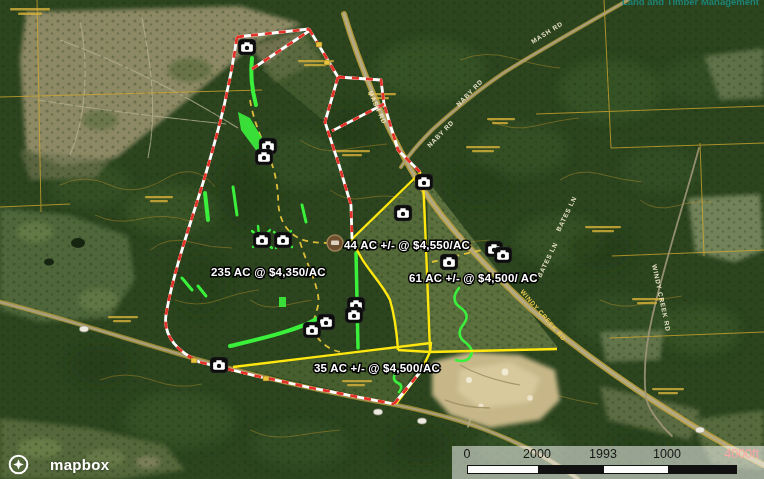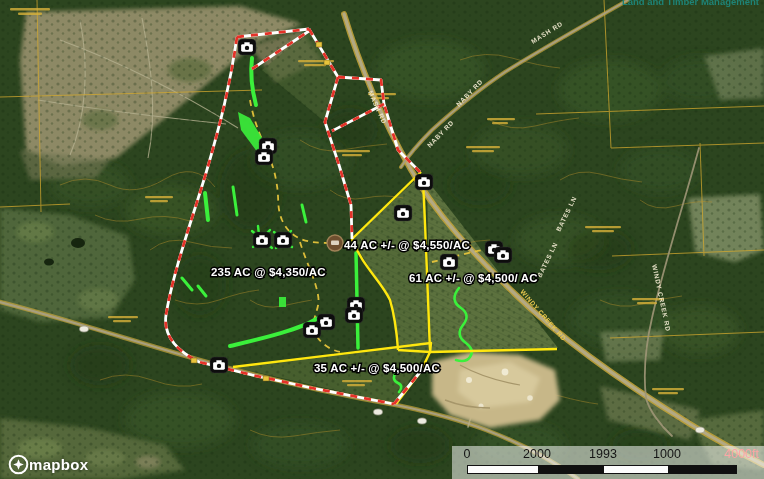--- a/index.html
+++ b/index.html
@@ -7,21 +7,21 @@
   .stage{position:absolute;inset:0;width:764px;height:479px;}
   svg{display:block;}
   
   text{font-family:"Liberation Sans",sans-serif;}
   .price-label{font-size:11.5px;font-weight:bold;fill:#ffffff;stroke:#000;stroke-width:3px;paint-order:stroke;letter-spacing:.2px;}
   .road-label{font-size:6.5px;font-weight:bold;fill:#efe8cf;letter-spacing:.8px;opacity:.95;}
   .road-label-yellow{font-size:6.5px;font-weight:bold;fill:#e9c94f;letter-spacing:.6px;}
   
   .attribution{position:absolute;top:-4px;right:5px;font-size:9.5px;font-weight:bold;color:#1e8376;white-space:nowrap;}
   
-  .logo{position:absolute;left:8px;bottom:4px;display:flex;align-items:center;gap:0;cursor:pointer;}
+  .logo{position:absolute;left:8px;bottom:4px;display:flex;align-items:center;gap:21px;cursor:pointer;}
   .logo-word{color:#fff;font-size:15px;font-weight:600;letter-spacing:.3px;text-shadow:0 0 3px rgba(0,0,0,.55);}
   
   .scalebar{position:absolute;right:0;bottom:0;width:312px;height:33px;background:rgba(255,255,255,.52);}
   .scalebar .tick{position:absolute;top:1px;font-size:12.5px;color:#151515;transform:translateX(-50%);}
   .scalebar .tick-end{position:absolute;top:1px;right:5px;font-size:12.5px;color:#fca5a5;}
   .scalebar .bar{position:absolute;left:15px;top:19px;width:268px;height:7px;border:1px solid #111;display:flex;background:#fff;}
   .scalebar .bar i{display:block;height:100%;}
   .seg-w{background:#fdfdfd;}
   .seg-b{background:#101010;}
 </style>

